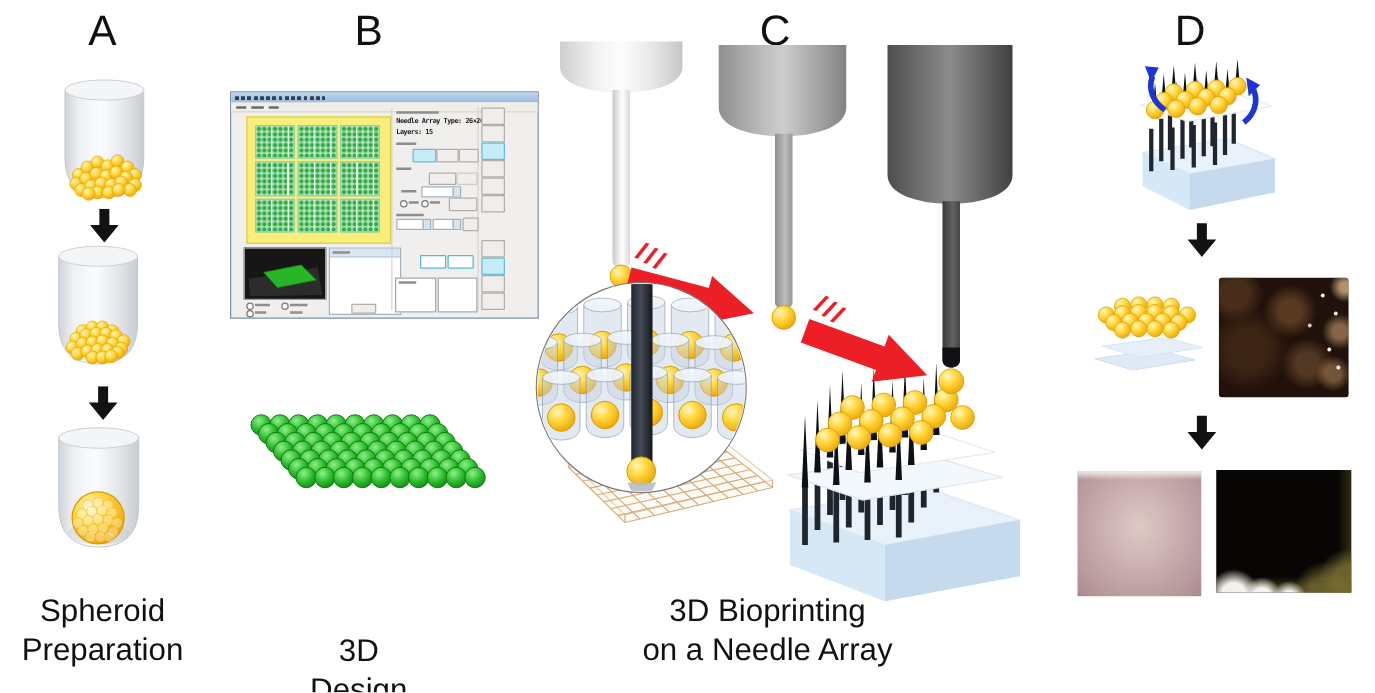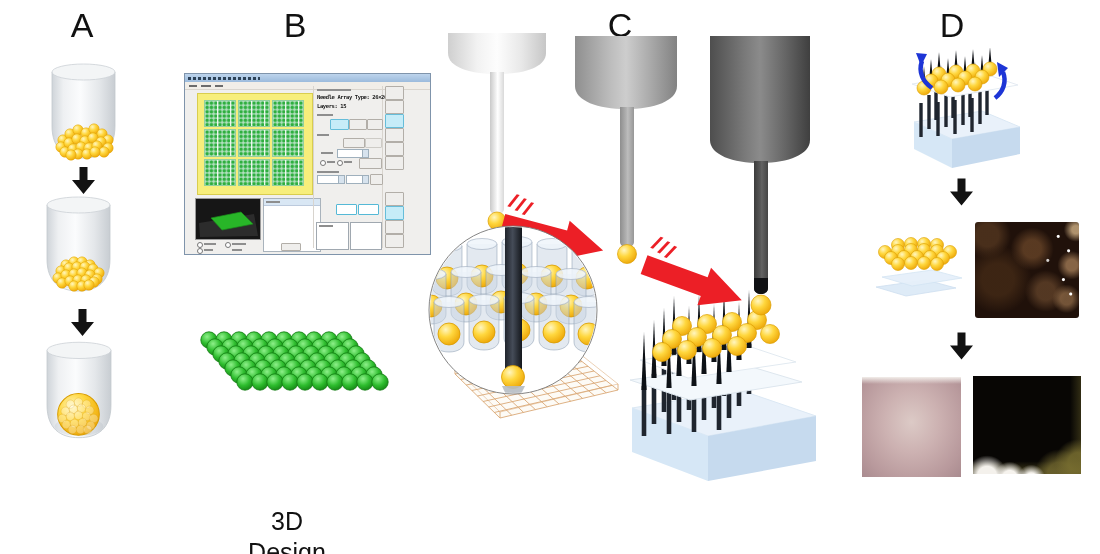--- a/index.html
+++ b/index.html
@@ -299,20 +299,24 @@
           <circle cx="29" cy="82" r="4.2"></circle>
           <circle cx="37" cy="81" r="4.2"></circle>
           <circle cx="45" cy="84" r="4.2"></circle>
    <circle cx="27" cy="88" r="4.2"></circle>
           <circle cx="35" cy="88" r="4.2"></circle>
           <circle cx="42" cy="88" r="4.2"></circle>
   </g>
  </g>
 </svg>
 
+<div class="abs caption" style="left:7px;top:474px;width:150px;">
+ <div>Spheroid</div>
+ <div>Preparation</div>
+</div>
 
 <div class="abs panel-letter" style="left:270px;top:6px;">B</div>
 
 <div class="abs" id="sw">
   <div class="titlebar">
         <div class="titletext"></div>
       </div>
   <div class="menubar">
     <i style="left:4px;width:8px;"></i>
         <i style="left:16px;width:10px;"></i>
@@ -540,20 +544,24 @@
           <use href="#well" x="119" y="72"></use>
           <use href="#well" x="154" y="74"></use>
   </g>
   <rect x="85" y="0" width="17" height="150" fill="url(#gNdl)"></rect>
   <circle cx="93" cy="155" r="11.5" fill="url(#gY)" stroke="#d89b00" stroke-width="0.8"></circle>
   <polygon points="82,164 105,164 93,188" fill="#b6bcc3" opacity="0.9"></polygon>
  </g>
  <circle cx="93" cy="88" r="84" fill="none" stroke="#777" stroke-width="0.9"></circle>
 </svg>
 
+<div class="abs caption" style="left:464px;top:474px;width:300px;">
+ <div>3D Bioprinting</div>
+ <div>on a Needle Array</div>
+</div>
 
 <div class="abs panel-letter" style="left:927px;top:6px;">D</div>
 
 <svg class="abs" style="left:898px;top:48px;" width="130" height="125" viewBox="0 0 130 125">
  <g>
   <polygon points="16,74 84,63 122,79 54,91" fill="#e9f1fa" stroke="#dbe8f4"></polygon>
   <polygon points="16,74 54,91 54,120 16,101" fill="#d6e7f6"></polygon>
   <polygon points="54,91 122,79 122,106 54,120" fill="#c6daee"></polygon>
  </g>
  <g>

